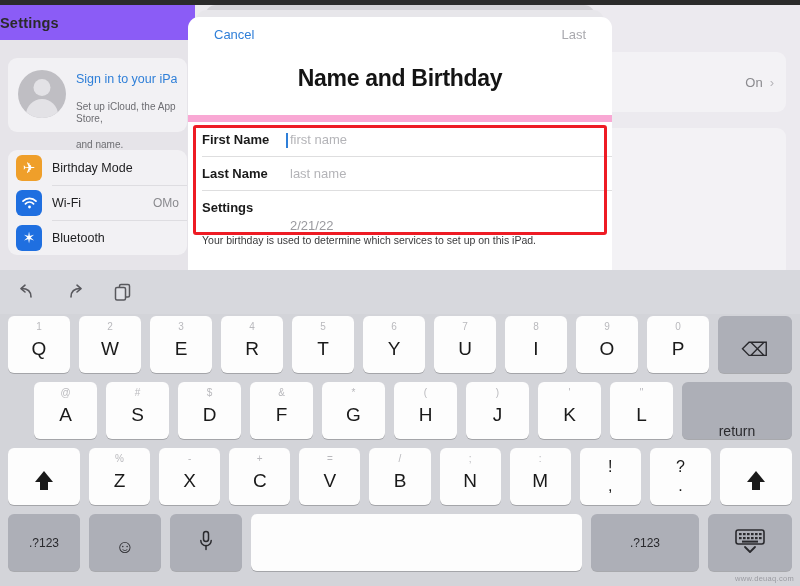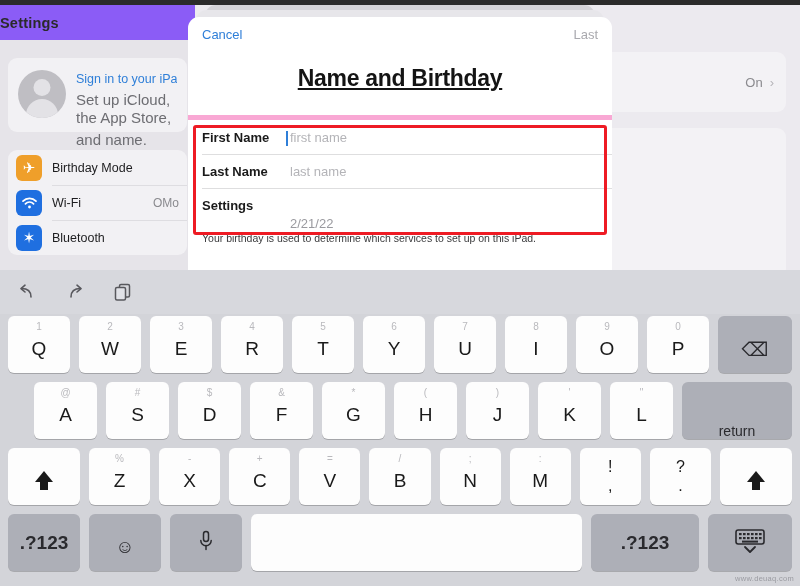--- a/index.html
+++ b/index.html
@@ -81,22 +81,22 @@
     width: 32px; height: 22px;
     border-radius: 16px 16px 0 0;
     background: #e3e2e6;
   }
   .signin-texts { padding-top: 2px; overflow: hidden; }
   .signin-title {
     font-size: 12.5px; color: #2f7fd8; line-height: 16px;
     white-space: nowrap;
   }
   .signin-sub {
-    font-size: 15px; color: #6d6d72; line-height: 18px;
-    margin-top: 4px;
+    font-size: 10px; color: #6d6d72; line-height: 12px;
+    margin-top: 14px;
   }
 
   .rows-card {
     background: #f2f1f4;
     border-radius: 9px;
     overflow: hidden;
     filter: blur(0.35px);
   }
   .srow {
     display: flex; align-items: center;
@@ -185,52 +185,51 @@
     width: 424px; height: 257px;
     background: #ffffff;
     border-radius: 11px 11px 0 0;
     overflow: hidden;
   }
 
   .modal-bar {
     position: relative;
     height: 34px;
     display: flex; align-items: center;
-    padding: 0 14px;
+    padding: 0 26px;
     justify-content: space-between;
   }
   .modal-cancel {
     font-size: 13px; color: #2f7fd8;
   }
   .modal-next {
     margin-left: auto;
     font-size: 13px; color: #a9a9ae;
   }
   .modal-title {
     text-align: center;
     font-size: 23px; font-weight: bold; color: #141414;
     letter-spacing: -0.3px;
     margin-top: 14px;
-    text-decoration: underline;
   }
 
   
   #form-highlight {
     position: absolute;
     left: 193px; top: 125px;
     width: 414px; height: 110px;
     border: 3px solid #ee1b24;
     border-radius: 3px;
     pointer-events: none;
     z-index: 5;
   }
 
   .form-group {
     margin-top: 23px;
-    border-top: 5px solid #f9a8d4;
+    border-top: 7px solid #f9a8d4;
   }
   .form-row {
     position: relative;
     height: 34px;
     display: flex; align-items: center;
     padding-left: 14px;
   }
   .form-row + .form-row::before {
     content: ""; position: absolute;
     left: 14px; right: 0; top: 0; height: 1px;
@@ -330,21 +329,21 @@
 
   .key-dual {
     display: flex; flex-direction: column;
     align-items: center; justify-content: center;
     line-height: 1.05; margin-top: 0;
   }
   .key-dual .d-top { font-size: 16px; color: #1a1a1a; }
   .key-dual .d-bot { font-size: 16px; color: #1a1a1a; margin-top: 2px; }
 
   .key-text { font-size: 14px; color: #2a2a2e; margin-top: 0; }
-  .key-text.small { font-size: 19px; font-weight: bold; }
+  .key-text.small { font-size: 12px; }
 
   .shift-arrow {
     width: 0; height: 0;
     border-left: 9px solid transparent;
     border-right: 9px solid transparent;
     border-bottom: 11px solid #1a1a1a;
     position: relative;
   }
   .shift-arrow::after {
     content: "";

